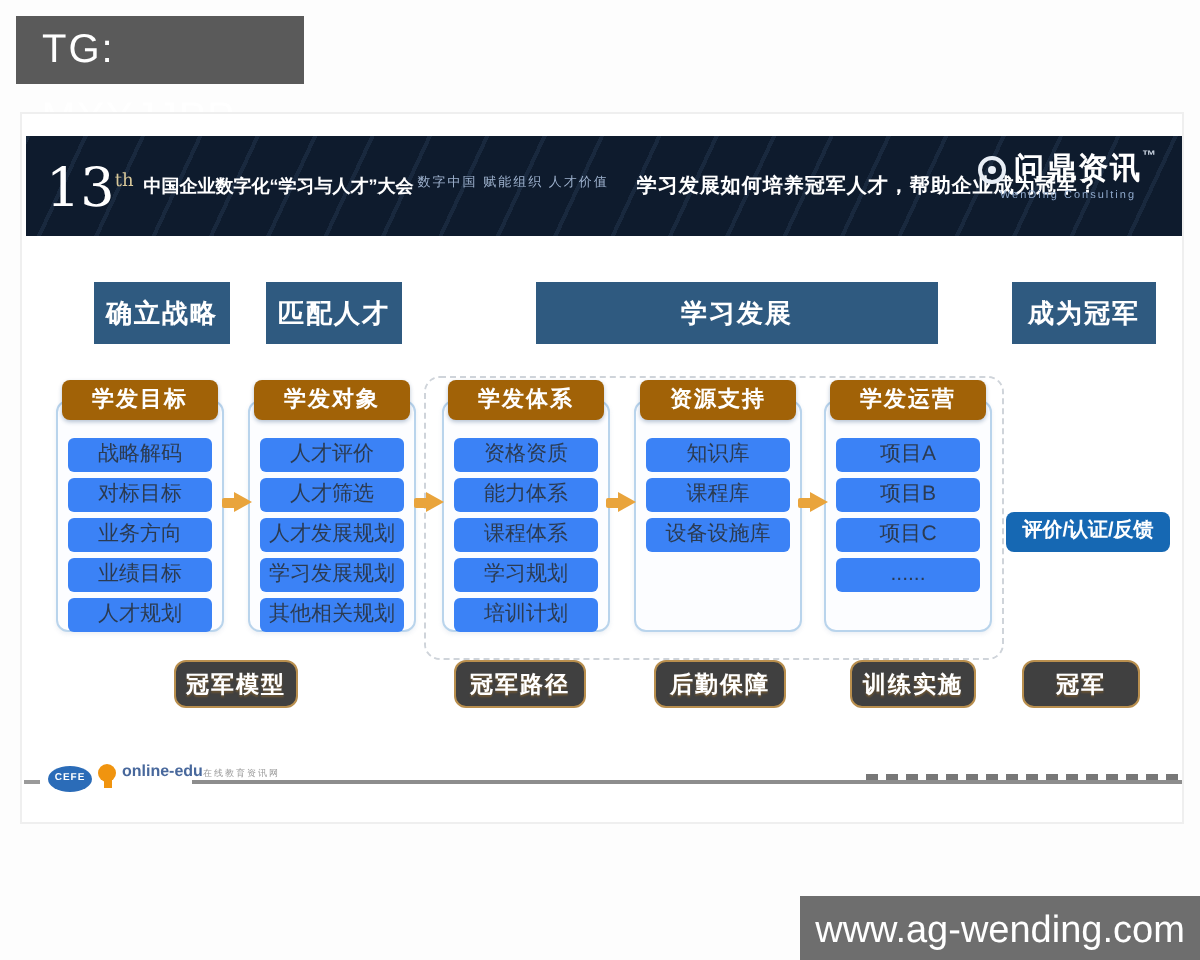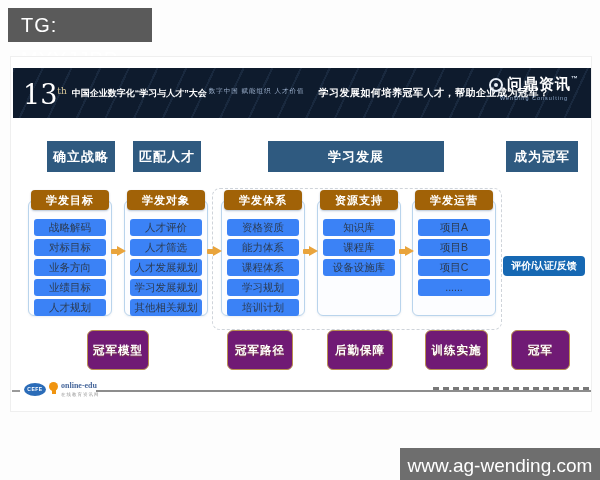--- a/index.html
+++ b/index.html
@@ -32,21 +32,21 @@
   .bulb::after{content:"";position:absolute;left:3px;top:3px;width:4px;height:4px;border-radius:50%;background:#e8eef6;}
   .brand-name{color:#fff;font-size:15px;font-weight:bold;letter-spacing:1px;}
   .brand-tm{color:#cfd9e6;font-size:7px;vertical-align:top;}
   .brand-sub{color:#8fa9cc;font-size:5.5px;letter-spacing:1px;margin-top:1px;}
 
   
   .stage{position:absolute;top:141px;height:31px;background:#2f5a80;color:#fff;font-weight:bold;
          font-size:13px;display:flex;align-items:center;justify-content:center;letter-spacing:1px;}
   .stage.s1{left:35px;width:68px;margin-left:12px;}
   .stage.s2{left:133px;width:68px;}
-  .stage.s3{left:268px;width:176px;}
+  .stage.s3{left:268px;width:201px;}
   .stage.s4{left:506px;width:72px;}
 
   
   .dashed-frame{position:absolute;left:212px;top:188px;width:290px;height:142px;
                 border:1px dashed #cfd4da;border-radius:8px;box-sizing:border-box;}
 
   
   .col{position:absolute;top:190px;width:84px;height:126px;}
   .col.c1{left:28px;} .col.c2{left:124px;} .col.c3{left:221px;} .col.c4{left:317px;} .col.c5{left:412px;}
   .col-body{position:absolute;left:0;top:10px;right:0;bottom:0;background:#fcfdff;border:1px solid #b9d4ec;
@@ -62,33 +62,33 @@
   .flow-arrow::before{content:"";position:absolute;left:0;top:2.5px;width:7px;height:5px;background:#e9a43c;border-radius:1px;}
   .flow-arrow::after{content:"";position:absolute;left:6px;top:0;width:0;height:0;
                      border-top:5px solid transparent;border-bottom:5px solid transparent;border-left:9px solid #e9a43c;}
   .fa1{left:111px;} .fa2{left:207px;} .fa3{left:303px;} .fa4{left:399px;}
 
   
   .feedback{position:absolute;left:503px;top:256px;width:82px;height:20px;background:#1668b3;border-radius:4px;
             color:#fff;font-size:10px;font-weight:bold;text-align:center;line-height:20px;}
 
   
-  .champ{position:absolute;top:330px;height:40px;background:#701a75;border:1px solid #b98f4e;border-radius:6px;
+  .champ{position:absolute;top:330px;height:24px;background:#404040;border:1px solid #b98f4e;border-radius:6px;
          color:#fff;font-size:11.5px;font-weight:bold;display:flex;align-items:center;justify-content:center;
          box-sizing:border-box;letter-spacing:1px;text-shadow:0 1px 1px rgba(140,100,40,0.6);}
   .ch1{left:87px;width:62px;} .ch2{left:227px;width:66px;} .ch3{left:327px;width:66px;}
   .ch4{left:425px;width:63px;} .ch5{left:511px;width:59px;}
 
   
   .foot-dash{position:absolute;left:12px;top:390px;width:8px;height:2px;background:#9a9a9a;}
   .oval-logo{position:absolute;left:24px;top:383px;width:22px;height:13px;background:#2b6cb8;border-radius:50%;
              color:#fff;font-size:5px;font-weight:bold;text-align:center;line-height:13px;letter-spacing:0.5px;}
   .foot-bulb{position:absolute;left:49px;top:382px;width:9px;height:9px;border-radius:50%;background:#f0940f;}
   .foot-bulb::after{content:"";position:absolute;left:2.5px;top:8px;width:4px;height:4px;background:#f0940f;}
-  .foot-brand{position:absolute;left:61px;top:382px;display:flex;flex-direction:column;font-family:Liberation Serif, serif;}
+  .foot-brand{position:absolute;left:61px;top:382px;display:flex;flex-direction:row;}
   .foot-brand-name{color:#48689c;font-size:8px;font-weight:bold;line-height:8px;}
   .foot-brand-sub{color:#9a9a9a;font-size:4.5px;letter-spacing:1px;margin-top:1.5px;}
   .foot-line{position:absolute;left:96px;top:390px;width:495px;height:2px;background:#8d8d8d;}
   .foot-ticks{position:absolute;left:433px;top:387px;width:160px;height:3px;
               background:repeating-linear-gradient(90deg,#777 0 6px,transparent 6px 10px);}
 </style>
 </head>
 <body>
 
 <div class="canvas">

